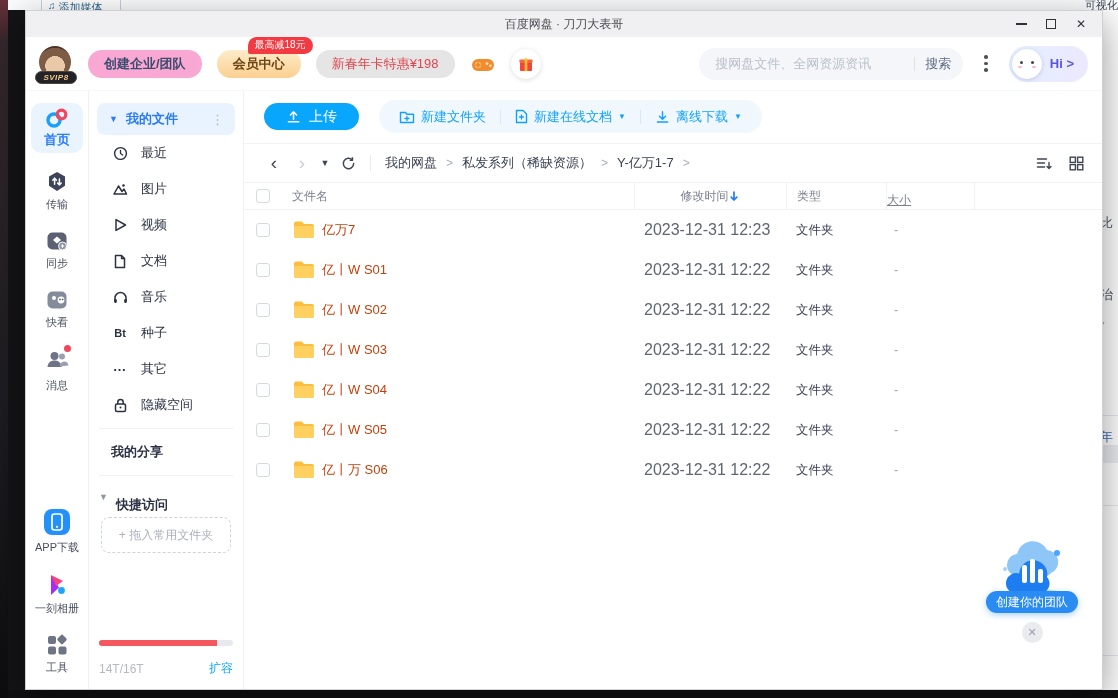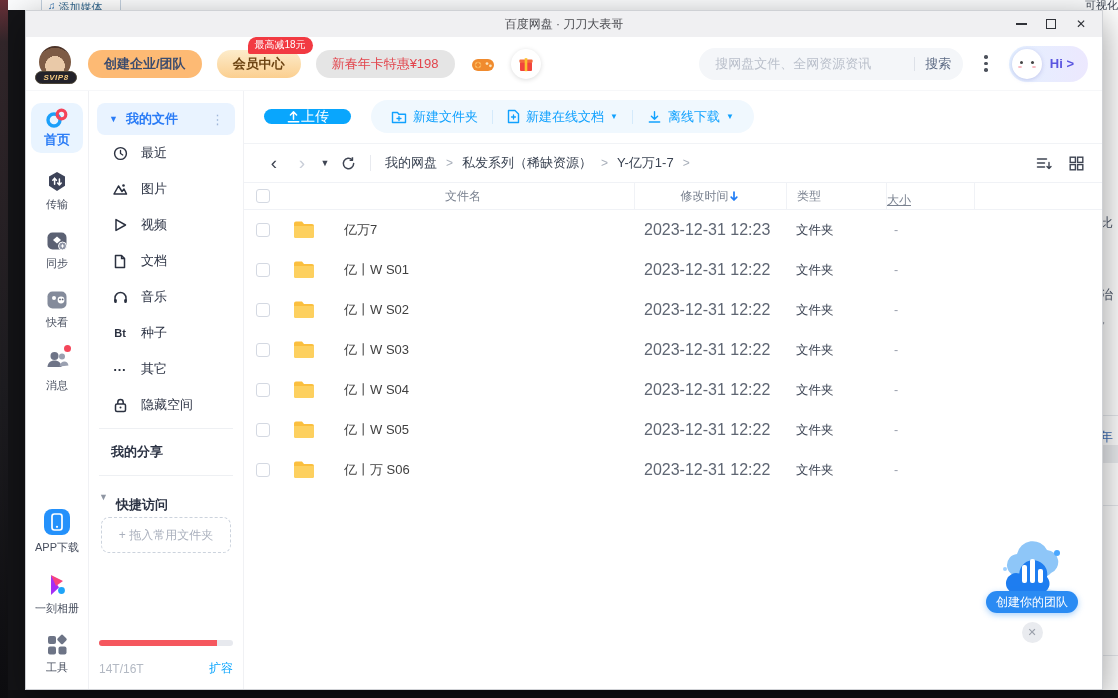--- a/index.html
+++ b/index.html
@@ -35,21 +35,21 @@
 
   
   .header { height:54px; display:flex; align-items:center; padding:0 14px 0 13px; gap:15px; flex:0 0 auto; border-bottom:1px solid #f6f7f9; }
   .avatar-wrap { position:relative; width:34px; height:40px; flex:0 0 auto; }
   .avatar { width:32px; height:32px; border-radius:50%; margin-top:2px;
             background:radial-gradient(circle at 50% 62%, #e9c9a8 0 38%, #7d5b45 39% 70%, #4c3328 71%); }
   .svip { position:absolute; left:-4px; bottom:0; width:42px; height:13px; border-radius:7px; background:#23222a;
           color:#f4c981; font-size:8px; font-weight:bold; font-style:italic; display:flex; align-items:center; justify-content:center;
           border:1px solid #4c4536; letter-spacing:.5px; }
   .pill { height:28px; border-radius:14px; display:flex; align-items:center; padding:0 16px; font-size:13px; white-space:nowrap; cursor:pointer; }
-  .pill-team { background:#fdba74; color:#3c4c6e; font-weight:bold; }
+  .pill-team { background:#f9a8d4; color:#3c4c6e; font-weight:bold; }
   .pill-vip-wrap { position:relative; }
   .pill-vip { background:linear-gradient(180deg,#fdeccb,#fbcf90); color:#6d4413; font-weight:bold; }
   .vip-badge { position:absolute; right:-12px; top:-13px; height:17px; border-radius:9px 9px 9px 2px; background:#f23a42;
                color:#fff; font-size:10px; display:flex; align-items:center; padding:0 7px; }
   .pill-promo { background:#e5e5e5; color:#e2454d; }
   .hicon { width:26px; height:26px; flex:0 0 auto; cursor:pointer; }
   .gift-wrap { width:30px; height:30px; border-radius:50%; background:#fff; box-shadow:0 1px 5px rgba(0,0,0,.14);
                display:flex; align-items:center; justify-content:center; cursor:pointer; }
   .search { margin-left:auto; width:264px; height:32px; border-radius:16px; background:#f4f6f9; display:flex; align-items:center;
             padding:0 12px 0 16px; gap:10px; }
@@ -97,22 +97,22 @@
   .storage { margin-top:auto; padding:0 2px; }
   .bar { height:6px; border-radius:3px; background:#e7e9ee; overflow:hidden; }
   .bar-fill { height:100%; background:#f5575e; }
   .storage-row { display:flex; align-items:center; justify-content:space-between; margin-top:14px; }
   .storage-used { font-size:12px; color:#b3b9c3; }
   .storage-expand { font-size:12px; color:#09a4fd; cursor:pointer; }
 
   
   .main { flex:1; display:flex; flex-direction:column; min-width:0; position:relative; }
   .toolbar { display:flex; align-items:center; gap:20px; padding:9px 20px 10px 20px; }
-  .btn-upload { height:15px; border-radius:17px; background:#09a6fd; color:#fff; font-size:14px; display:flex; align-items:center;
-                padding:0 22px; cursor:pointer; }
+  .btn-upload { height:27px; border-radius:17px; background:#09a6fd; color:#fff; font-size:14px; display:flex; align-items:center;
+                gap:8px; padding:0 22px; cursor:pointer; }
   .btn-group { height:33px; border-radius:17px; background:#f0f8fe; display:flex; align-items:center; padding:0 6px; }
   .btn-blue { display:flex; align-items:center; gap:6px; color:#10a1fe; font-size:13px; padding:0 14px; cursor:pointer; white-space:nowrap; }
   .btn-sep { width:1px; height:14px; background:#d4eafb; }
   .caret-b { font-size:8px; color:#10a1fe; }
   .toolbar-line { height:1px; background:#f1f3f6; }
   .navrow { height:38px; display:flex; align-items:center; padding:0 18px; gap:4px; }
   .nav-ic { width:24px; height:24px; display:flex; align-items:center; justify-content:center; cursor:pointer; }
   .nav-back { font-size:19px; color:#3f4553; }
   .nav-fwd { font-size:19px; color:#c9ced8; }
   .nav-caret { font-size:9px; color:#3f4553; width:14px; }
@@ -120,29 +120,29 @@
   .crumbs { display:flex; align-items:center; font-size:13px; color:#3a4352; gap:9px; }
   .crumb { cursor:pointer; white-space:nowrap; }
   .crumb-sep { color:#a8afba; font-size:12px; }
   .view-ctrls { margin-left:auto; display:flex; align-items:center; gap:16px; }
   .view-ic { cursor:pointer; display:flex; }
 
   .thead { height:28px; display:flex; align-items:center; border-top:1px solid #f0f2f6; border-bottom:1px solid #f0f2f6;
            font-size:12px; color:#7a8290; }
   .cell-check { width:26px; display:flex; justify-content:flex-end; }
   .checkbox { width:14px; height:14px; border:1px solid #d4d9e2; border-radius:3px; background:#fff; cursor:pointer; }
-  .cell-name-h { width:364px; display:flex; align-items:center; padding-left:22px; height:100%;justify-content:center; }
+  .cell-name-h { width:364px; display:flex; align-items:center; padding-left:22px; height:100%; }
   .cell-time-h { width:152px; display:flex; align-items:center; justify-content:center; padding:0 12px 0 10px; height:100%; border-left:1px solid #f0f2f6; }
   .cell-type-h { width:100px; display:flex; align-items:center; padding-left:10px; height:100%; border-left:1px solid #f0f2f6; }
   .cell-size-h { width:88px; display:flex; align-items:flex-end; height:100%; border-left:1px solid #f0f2f6;text-decoration:underline; }
   .cell-fill-h { flex:1; height:100%; border-left:1px solid #f0f2f6; }
 
   .rows { flex:0 0 auto; }
   .trow { height:40px; display:flex; align-items:center; cursor:default; }
-  .cell-name { width:364px; display:flex; align-items:center; gap:28px; padding-left:22px; font-size:13px; color:#404040; overflow:hidden;text-align:center; }
+  .cell-name { width:364px; display:flex; align-items:center; gap:6px; padding-left:22px; font-size:13px; color:#c2410c; overflow:hidden;text-align:center; }
   .cell-time { width:152px; padding-left:10px; font-size:16px; color:#5f6673; }
   .cell-type { width:100px; padding-left:10px; font-size:12.5px; color:#3c4454; }
   .cell-size { width:88px; padding-left:8px; font-size:12.5px; color:#9aa1ad; }
 
   .statusbar { margin-top:auto; border-top:1px solid #eef0f4; height:34px; display:flex; align-items:center; justify-content:flex-end;
                padding-right:22px; font-size:12px; color:#9aa2ad; }
 
   .promo { position:absolute; right:22px; bottom:46px; width:96px; display:flex; flex-direction:column; align-items:center; }
   .promo-label { margin-top:-10px; height:22px; border-radius:11px; background:#2a8bf3; color:#fff; font-size:12px;
                  display:flex; align-items:center; padding:0 10px; cursor:pointer; white-space:nowrap; box-shadow:0 2px 6px rgba(42,139,243,.4); }

